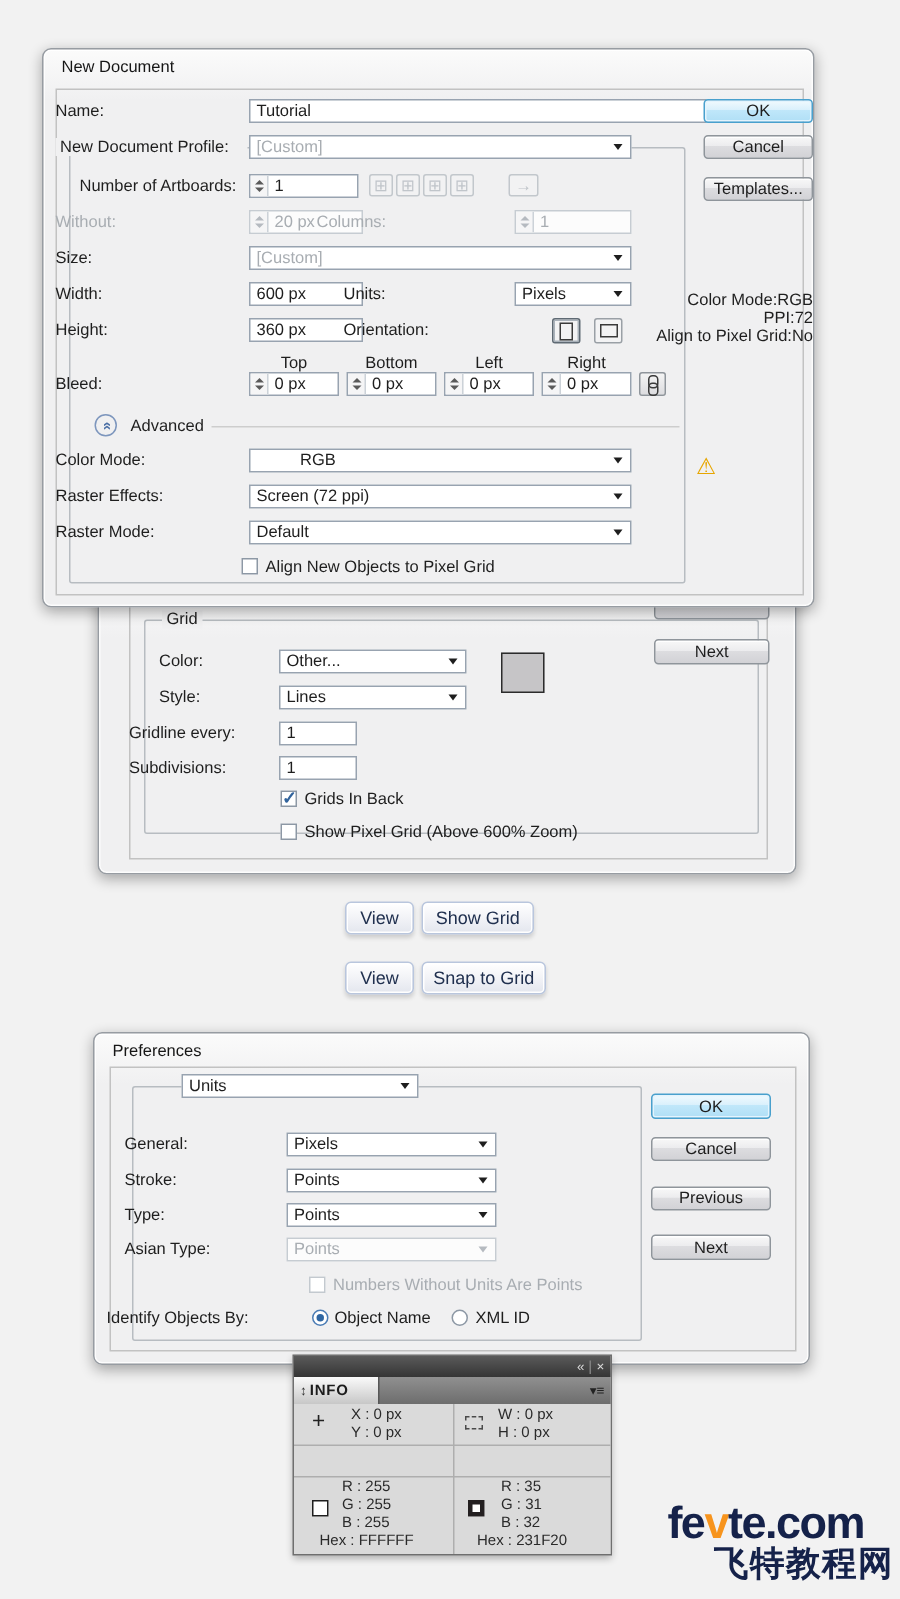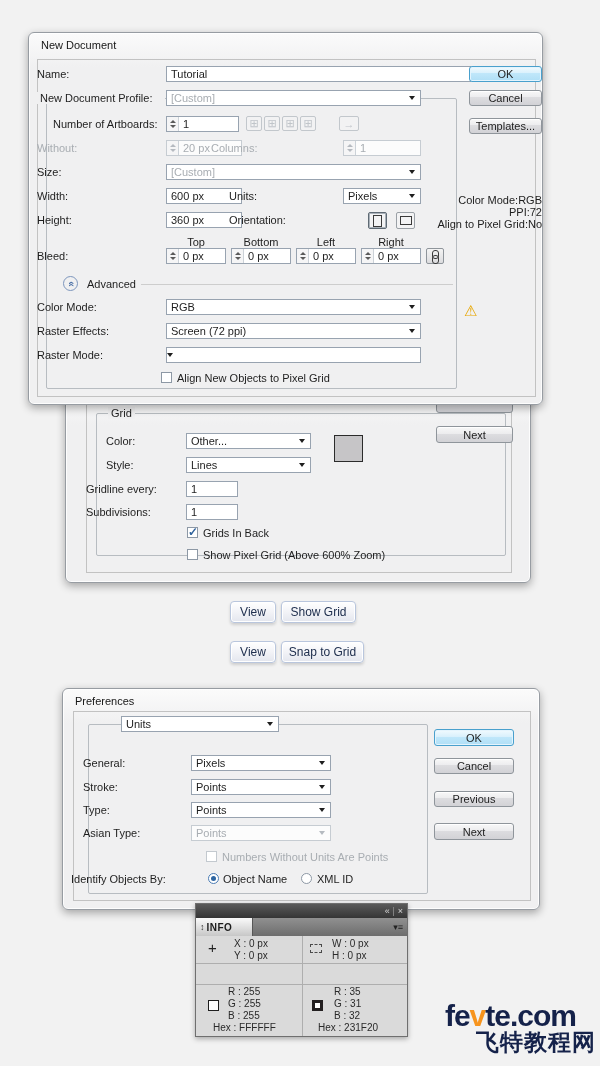--- a/index.html
+++ b/index.html
@@ -244,31 +244,32 @@
       <span class="ring r2"></span>
     </div>
 
     <div class="adv-circ" style="left:34px;top:243px;">
         <span>«</span>
       </div>
     <div class="txt" style="left:58px;top:245px;">Advanced</div>
     <div class="hrule" style="left:112px;top:251px;width:312px;"></div>
 
     <div class="lbl" style="left:8px;top:268px;width:122px;">Color Mode:</div>
-    <div class="field dd" style="left:137px;top:266px;width:255px;">
+    <div class="field dd" style="left:137px;top:266px;width:255px;padding-left:29px;">
       <span class="val">RGB</span>
       <span class="dar"></span>
     </div>
     <div class="lbl" style="left:8px;top:292px;width:122px;">Raster Effects:</div>
     <div class="field dd" style="left:137px;top:290px;width:255px;">
       <span class="val">Screen (72 ppi)</span>
       <span class="dar"></span>
     </div>
     <div class="lbl" style="left:8px;top:316px;width:122px;">Raster Mode:</div>
     <div class="field dd" style="left:137px;top:314px;width:255px;">
+      <span class="val">Default</span>
       <span class="dar"></span>
     </div>
 
     <span class="chk" style="left:132px;top:339px;"></span>
     <div class="txt" style="left:148px;top:339px;">Align New Objects to Pixel Grid</div>
 
     <div class="txt" style="left:320px;top:161px;width:193px;text-align:right;line-height:12px;">
       <div>Color Mode:RGB</div>
       <div>PPI:72</div>
       <div>Align to Pixel Grid:No</div>

